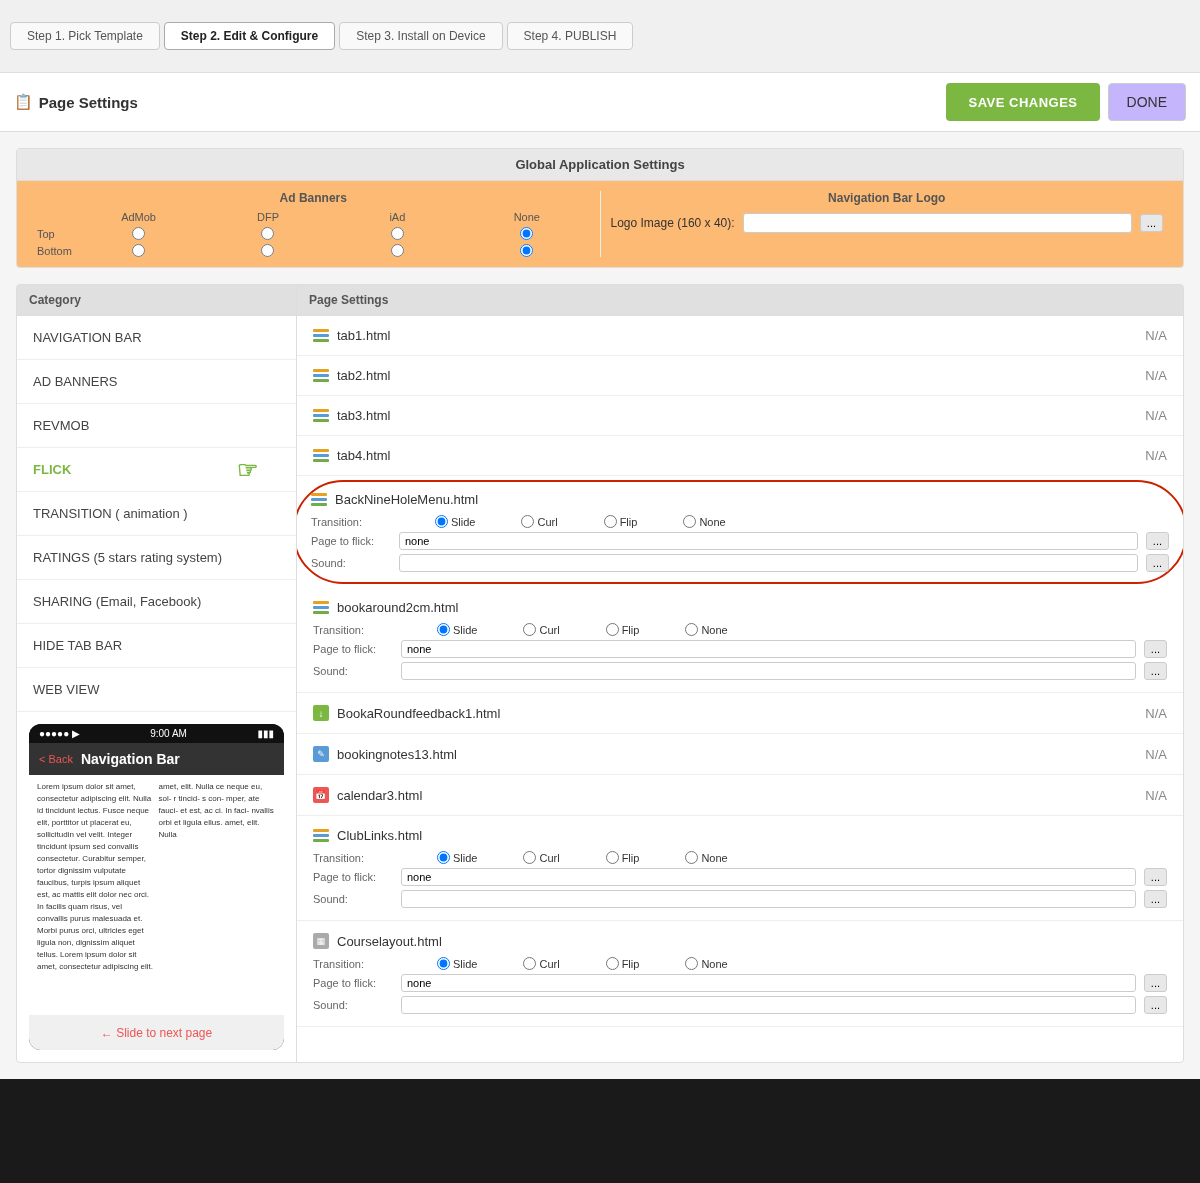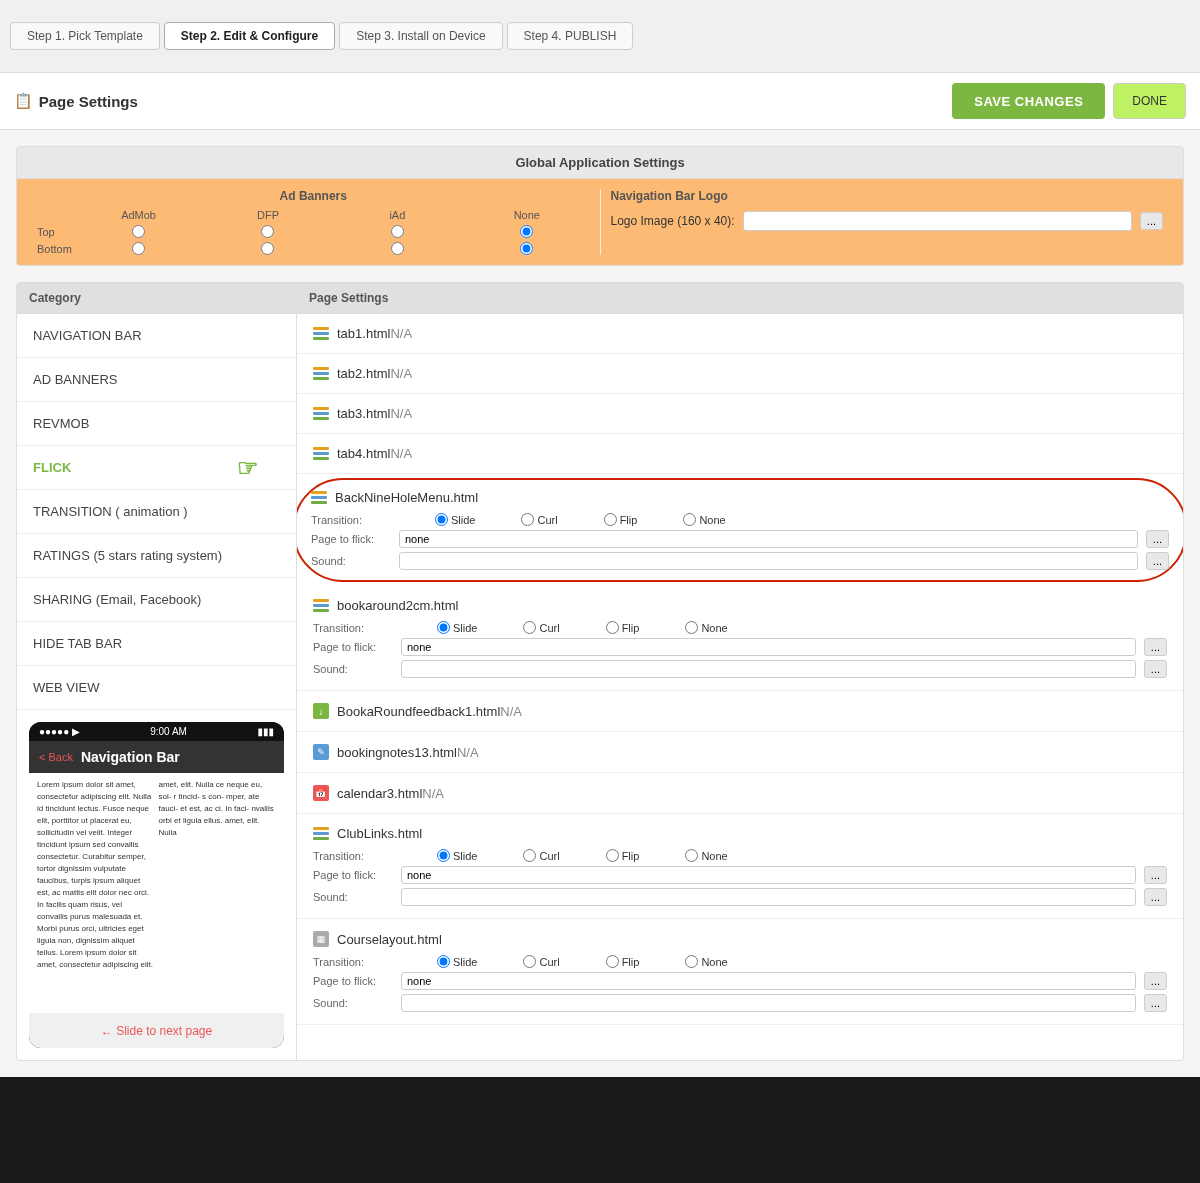--- a/index.html
+++ b/index.html
@@ -57,26 +57,26 @@
       color: #fff;
       border: none;
       border-radius: 4px;
       padding: 10px 22px;
       font-size: 13px;
       font-weight: bold;
       cursor: pointer;
       letter-spacing: 0.5px;
     }
     .btn-done {
-      background: #bef264;
+      background: #c4b5fd;
       color: #333;
       border: 1px solid #ccc;
       border-radius: 4px;
       padding: 10px 18px;
-      font-size: 12px;
+      font-size: 14px;
       cursor: pointer;
     }
 
     
     .main-container {
       background: #f5f5f5;
       padding: 16px;
     }
 
     
@@ -121,20 +121,21 @@
       font-size: 11px;
       text-align: center;
       color: #555;
     }
     .nav-logo-section {
       flex: 1;
       padding: 0 10px;
       border-left: 1px solid #eee;
     }
     .nav-logo-section h4 {
+      text-align: center;
       font-size: 12px;
       font-weight: bold;
       color: #555;
       margin-bottom: 8px;
     }
     .logo-row {
       display: flex;
       align-items: center;
       gap: 8px;
       font-size: 12px;
@@ -256,20 +257,21 @@
     }
 
     
     .page-item {
       border-bottom: 1px solid #eee;
       padding: 12px 16px;
     }
     .page-item-simple {
       display: flex;
       align-items: center;
+      justify-content: space-between;
     }
     .page-item-name {
       display: flex;
       align-items: center;
       gap: 8px;
       font-size: 13px;
       color: #333;
     }
     .page-item-na {
       color: #888;

